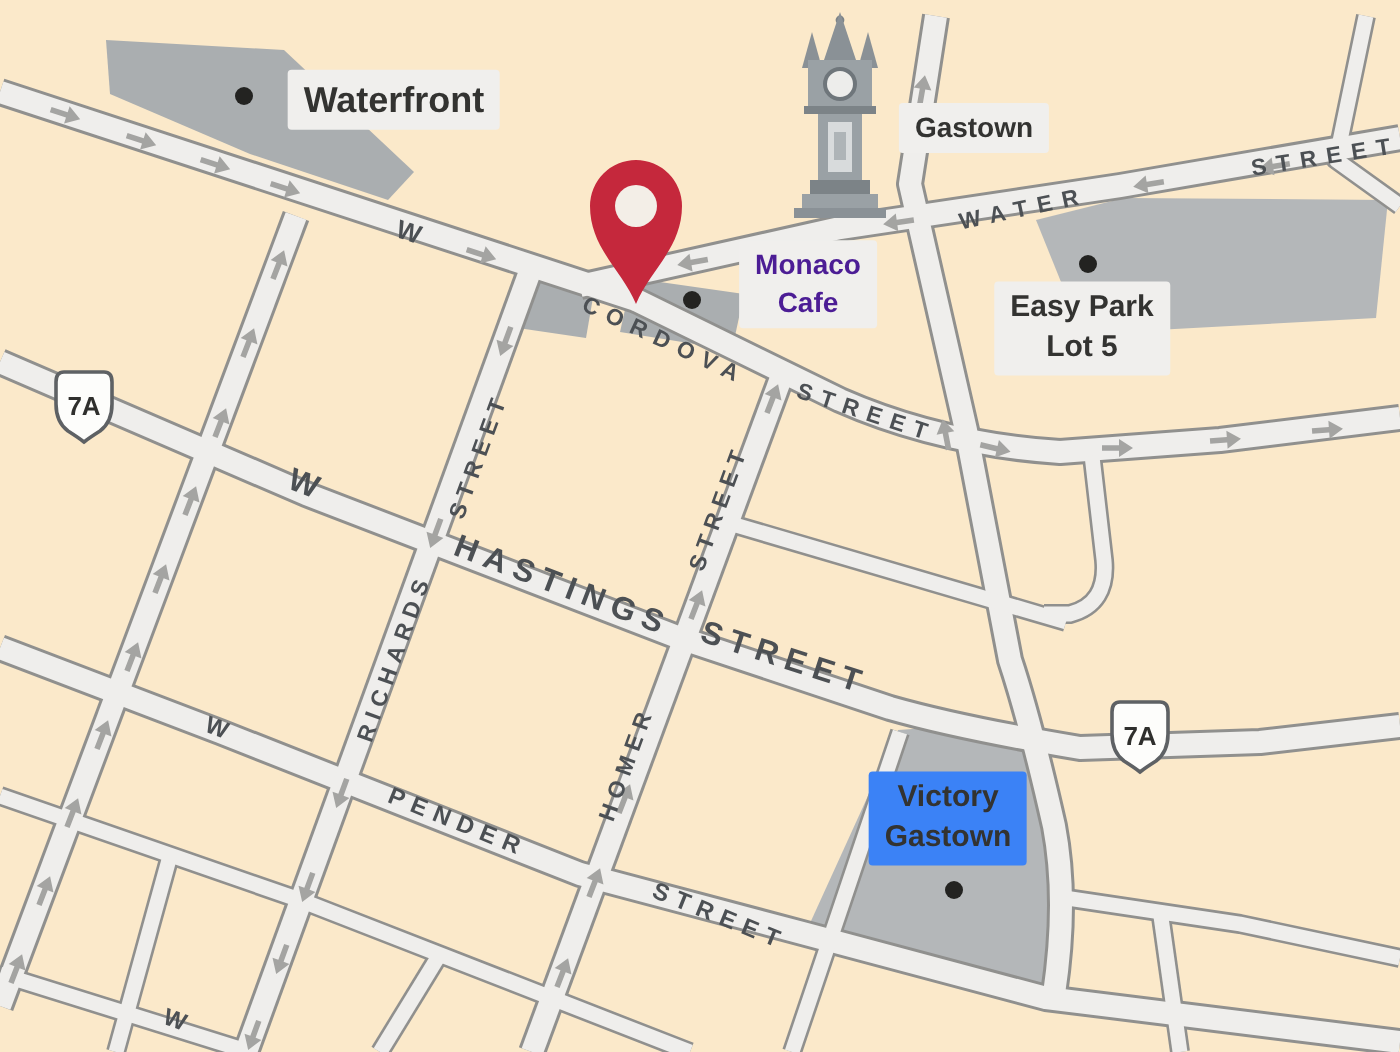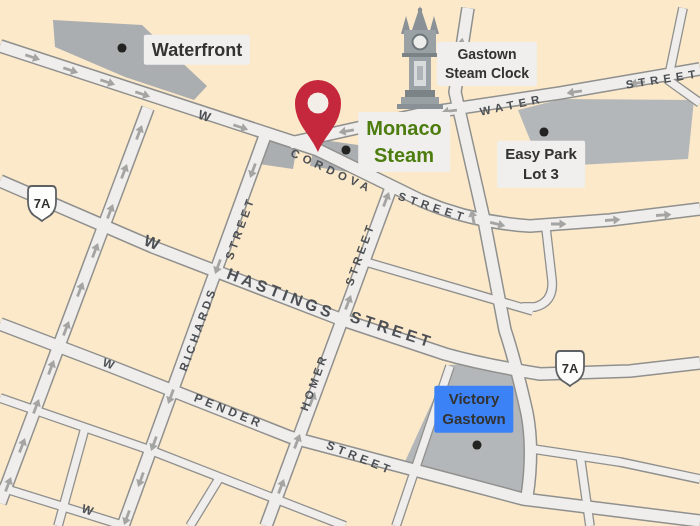--- a/index.html
+++ b/index.html
@@ -206,28 +206,27 @@
       <div class="street-label" style="left: 240px; top: 228px; font-size: 11.5px; letter-spacing: 3.5px; color: rgb(76, 80, 84); transform: translate(-50%, -50%) rotate(-70deg);">STREET</div>
       <div class="street-label" style="left: 198px; top: 329px; font-size: 11.5px; letter-spacing: 3.5px; color: rgb(76, 80, 84); transform: translate(-50%, -50%) rotate(-70deg);">RICHARDS</div>
       <div class="street-label" style="left: 360px; top: 254px; font-size: 11.5px; letter-spacing: 3.5px; color: rgb(76, 80, 84); transform: translate(-50%, -50%) rotate(-70deg);">STREET</div>
       <div class="street-label" style="left: 314px; top: 382px; font-size: 11.5px; letter-spacing: 3.5px; color: rgb(76, 80, 84); transform: translate(-50%, -50%) rotate(-70deg);">HOMER</div>
       <div class="street-label" style="left: 88px; top: 510px; font-size: 12px; letter-spacing: 1px; color: rgb(76, 80, 84); transform: translate(-50%, -50%) rotate(20deg);">W</div>
       <div class="poi-label" style="left: 197px; top: 50px; font-size: 18px; background: rgb(240, 239, 237); color: rgb(51, 51, 49);">
         <div>Waterfront</div>
       </div>
       <div class="poi-label" style="left: 487px; top: 64px; font-size: 14px; background: rgb(240, 239, 237); color: rgb(51, 51, 49);">
         <div>Gastown</div>
-        <div>Steam Clock</div>
-      </div>
-      <div class="poi-label" style="left: 404px; top: 142px; font-size: 20px; background: rgb(240, 239, 237); color: #4d7c0f;">
+      </div>
+      <div class="poi-label" style="left: 404px; top: 142px; font-size: 14px; background: rgb(240, 239, 237); color: #4c1d95;">
         <div>Monaco</div>
-        <div>Steam</div>
+        <div>Cafe</div>
       </div>
       <div class="poi-label" style="left: 541px; top: 164px; font-size: 15px; background: rgb(240, 239, 237); color: rgb(51, 51, 49);">
         <div>Easy Park</div>
-        <div>Lot 3</div>
+        <div>Lot 5</div>
       </div>
       <div class="poi-label" style="left: 474px; top: 409px; font-size: 15px; background: #3b82f6; color: rgb(51, 51, 49);">
         <div>Victory</div>
         <div>Gastown</div>
       </div>
     </div>
 </div>
 
 </body></html>

